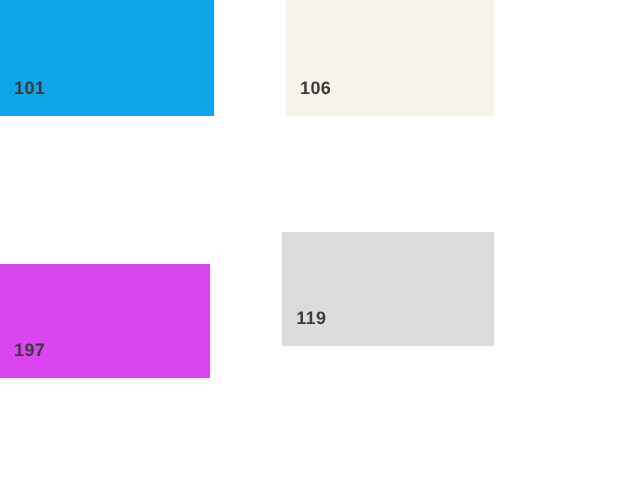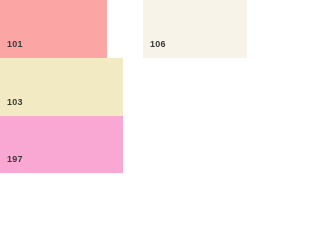--- a/index.html
+++ b/index.html
@@ -47,34 +47,34 @@
   }
   .swatch-label.dark  { color: #3b3b3b; }
   .swatch-label.light { color: #ffffff; }
 </style>
 </head>
 <body>
 
 <div id="swatch-grid">
 
   <div class="swatch-row r1">
-    <div class="swatch col-left" style="background-color: #fca5a5; padding-left: 24px;">
+    <div class="swatch col-left" style="background-color: #0ea5e9; padding-left: 24px;">
       <span class="swatch-label dark">101</span>
     </div>
     <div class="swatch col-right" style="background-color: rgb(247, 243, 232);">
       <span class="swatch-label dark">106</span>
     </div>
   </div>
 
   <div class="swatch-row r2">
-    <div class="swatch col-left" style="background-color: rgb(242, 234, 194);">
-      <span class="swatch-label dark">103</span>
-    </div>
   </div>
 
   <div class="swatch-row r3">
-    <div class="swatch col-left" style="background-color: #f9a8d4;">
+    <div class="swatch col-left" style="background-color: #d946ef; margin-top: 16px;">
       <span class="swatch-label dark">197</span>
+    </div>
+    <div class="swatch col-right" style="background-color: rgb(220, 220, 218);">
+      <span class="swatch-label dark">119</span>
     </div>
   </div>
 
 
 </div>
 
 </body></html>

